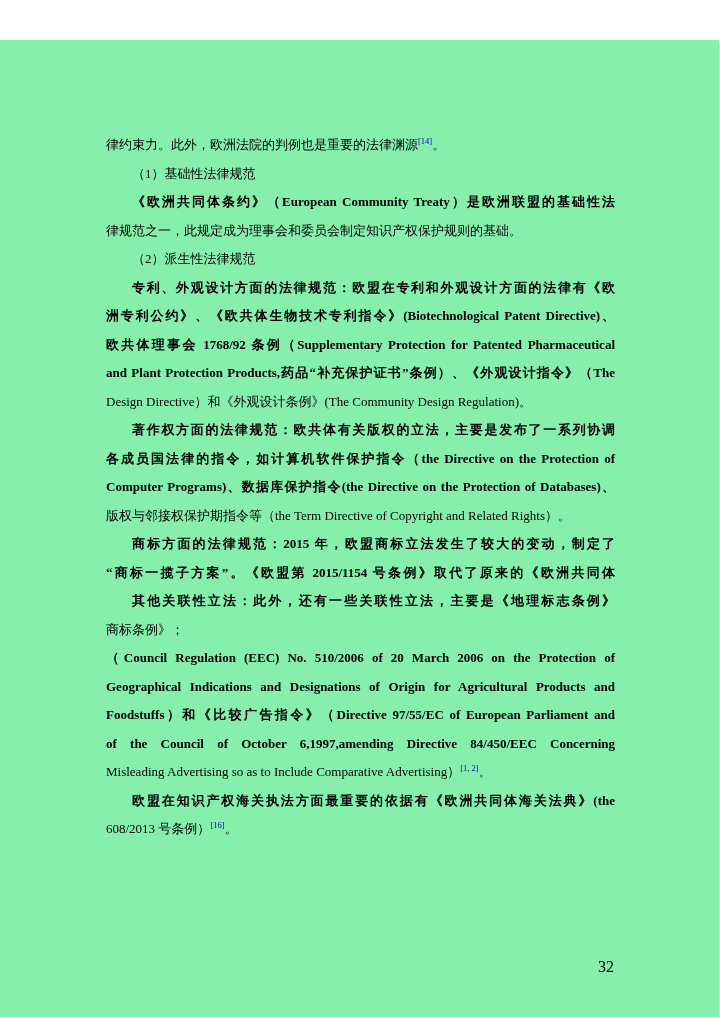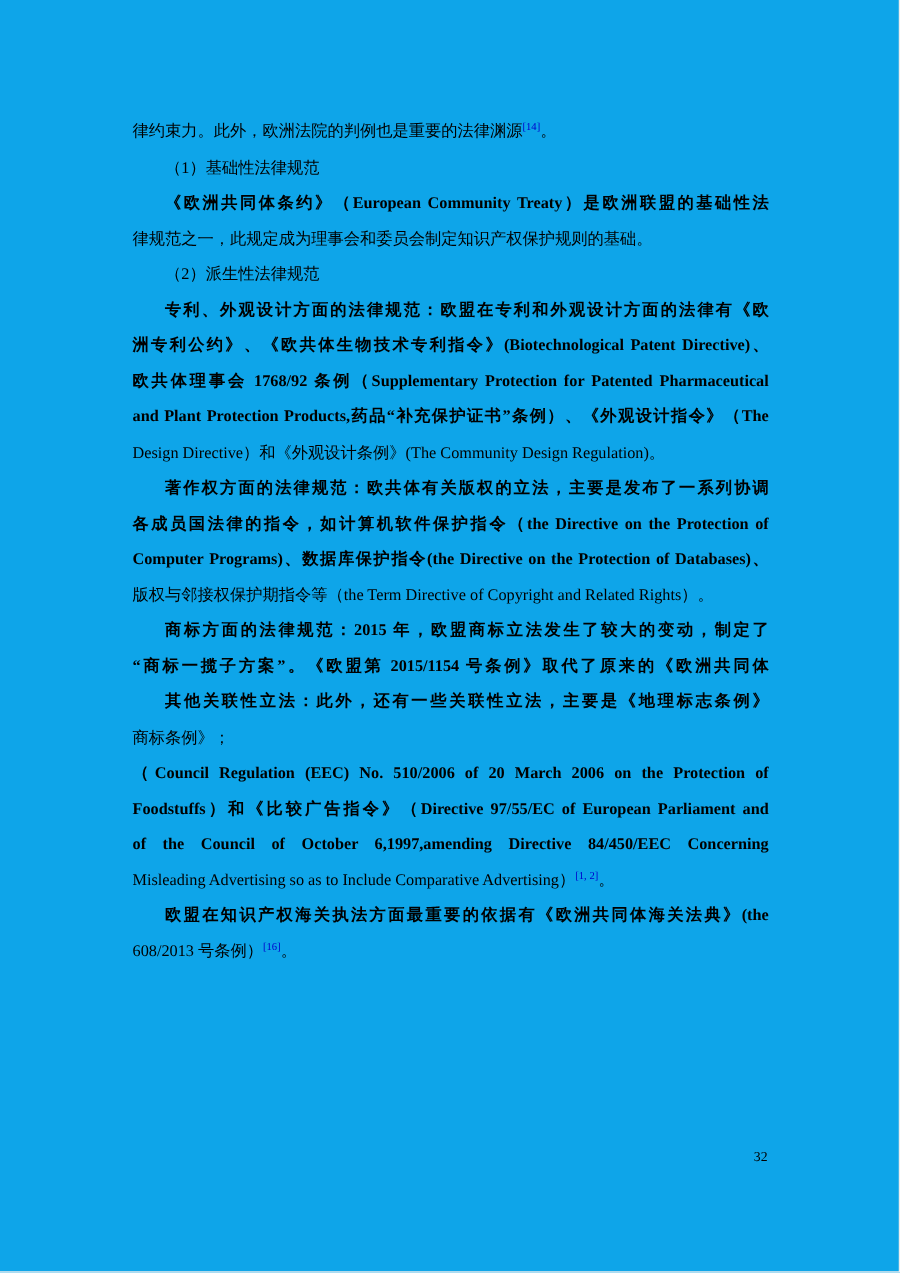--- a/index.html
+++ b/index.html
@@ -9,22 +9,23 @@
     overflow: hidden;
   }
   body {
     position: relative;
     font-family: "Liberation Serif", "DejaVu Serif", serif;
     color: #000000;
   }
   .page {
     position: absolute;
     inset: 0;
-    background: #0ea5e9;
+    background: #86efac;
     box-shadow: inset -1px -1px 0 #ececec;
+    margin-top: 40px;
   }
   .doc {
     position: absolute;
     left: 106px;
     top: 91px;
     width: 509px;
     font-size: 13px;
     line-height: 28.5px;
     text-align: left;
   }
@@ -42,21 +43,21 @@
   }
   .ref {
     color: var(--ref-color, #0000cc);
     text-decoration: none;
     cursor: pointer;
   }
   .page-number {
     position: absolute;
     right: 106px;
     top: 918px;
-    font-size: 11px;
+    font-size: 16px;
     line-height: 17px;
     text-align: right;
   }
 </style>
 </head>
 <body style="color: rgb(0, 0, 0); background: rgb(255, 255, 255);">
 
 <div class="page">
   <div class="doc">
       <div class="line"><span>律约束力。此外，欧洲法院的判例也是重要的法律渊源</span><sup class="ref">[14]</sup><span>。</span></div>
@@ -71,20 +72,21 @@
       <div class="line"><span>Design Directive）和《外观设计条例》(The Community Design Regulation)。</span></div>
       <div class="line indent fill"><span>著作权方面的法律规范：欧共体有关版权的立法，主要是发布了一系列协调</span></div>
       <div class="line fill"><span>各成员国法律的指令，如计算机软件保护指令（the Directive on the Protection of</span></div>
       <div class="line fill"><span>Computer Programs)、数据库保护指令(the Directive on the Protection of Databases)、</span></div>
       <div class="line"><span>版权与邻接权保护期指令等（the Term Directive of Copyright and Related Rights）。</span></div>
       <div class="line indent fill"><span>商标方面的法律规范：2015 年，欧盟商标立法发生了较大的变动，制定了</span></div>
       <div class="line fill"><span>“商标一揽子方案”。《欧盟第 2015/1154 号条例》取代了原来的《欧洲共同体</span></div>
       <div class="line indent fill"><span>其他关联性立法：此外，还有一些关联性立法，主要是《地理标志条例》</span></div>
       <div class="line"><span>商标条例》；</span></div>
       <div class="line fill"><span>（Council Regulation (EEC) No. 510/2006 of 20 March 2006 on the Protection of</span></div>
+      <div class="line fill"><span>Geographical Indications and Designations of Origin for Agricultural Products and</span></div>
       <div class="line fill"><span>Foodstuffs）和《比较广告指令》（Directive 97/55/EC of European Parliament and</span></div>
       <div class="line fill"><span>of the Council of October 6,1997,amending Directive 84/450/EEC Concerning</span></div>
       <div class="line"><span>Misleading Advertising so as to Include Comparative Advertising）</span><sup class="ref">[1, 2]</sup><span>。</span></div>
       <div class="line indent fill"><span>欧盟在知识产权海关执法方面最重要的依据有《欧洲共同体海关法典》(the</span></div>
       <div class="line"><span>608/2013 号条例）</span><sup class="ref">[16]</sup><span>。</span></div>
     </div>
   <div class="page-number">32</div>
 </div>
 
 </body></html>

